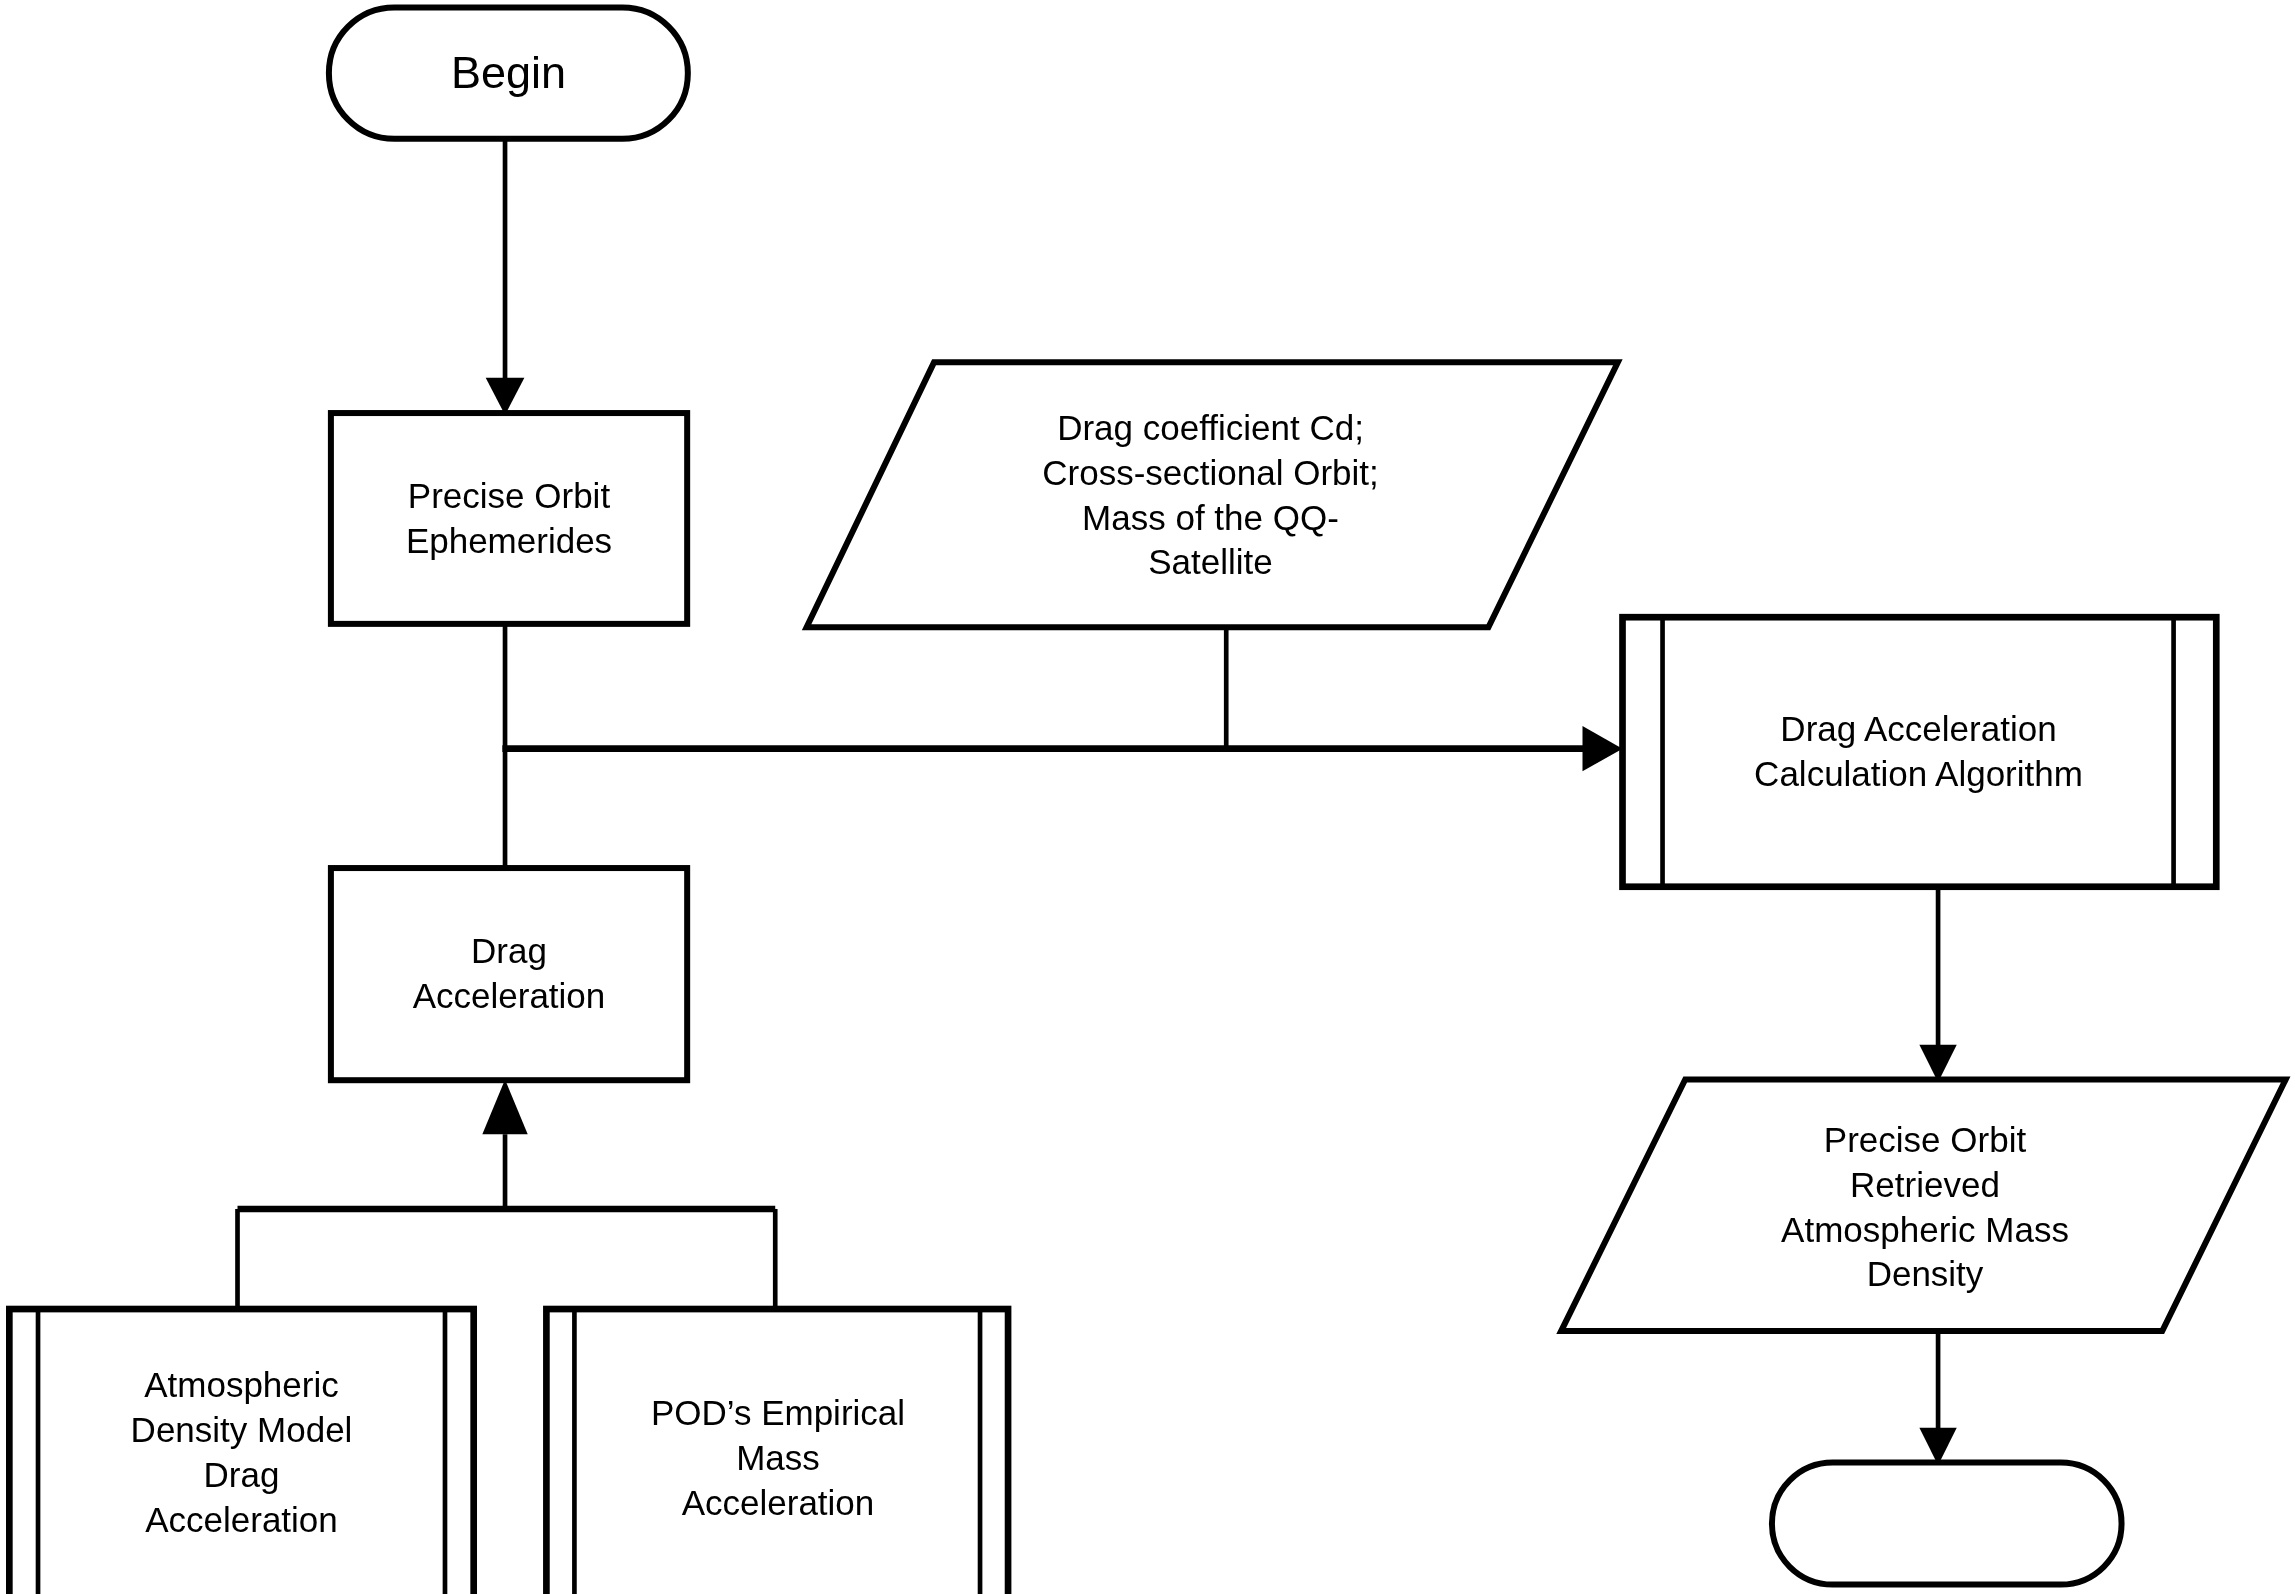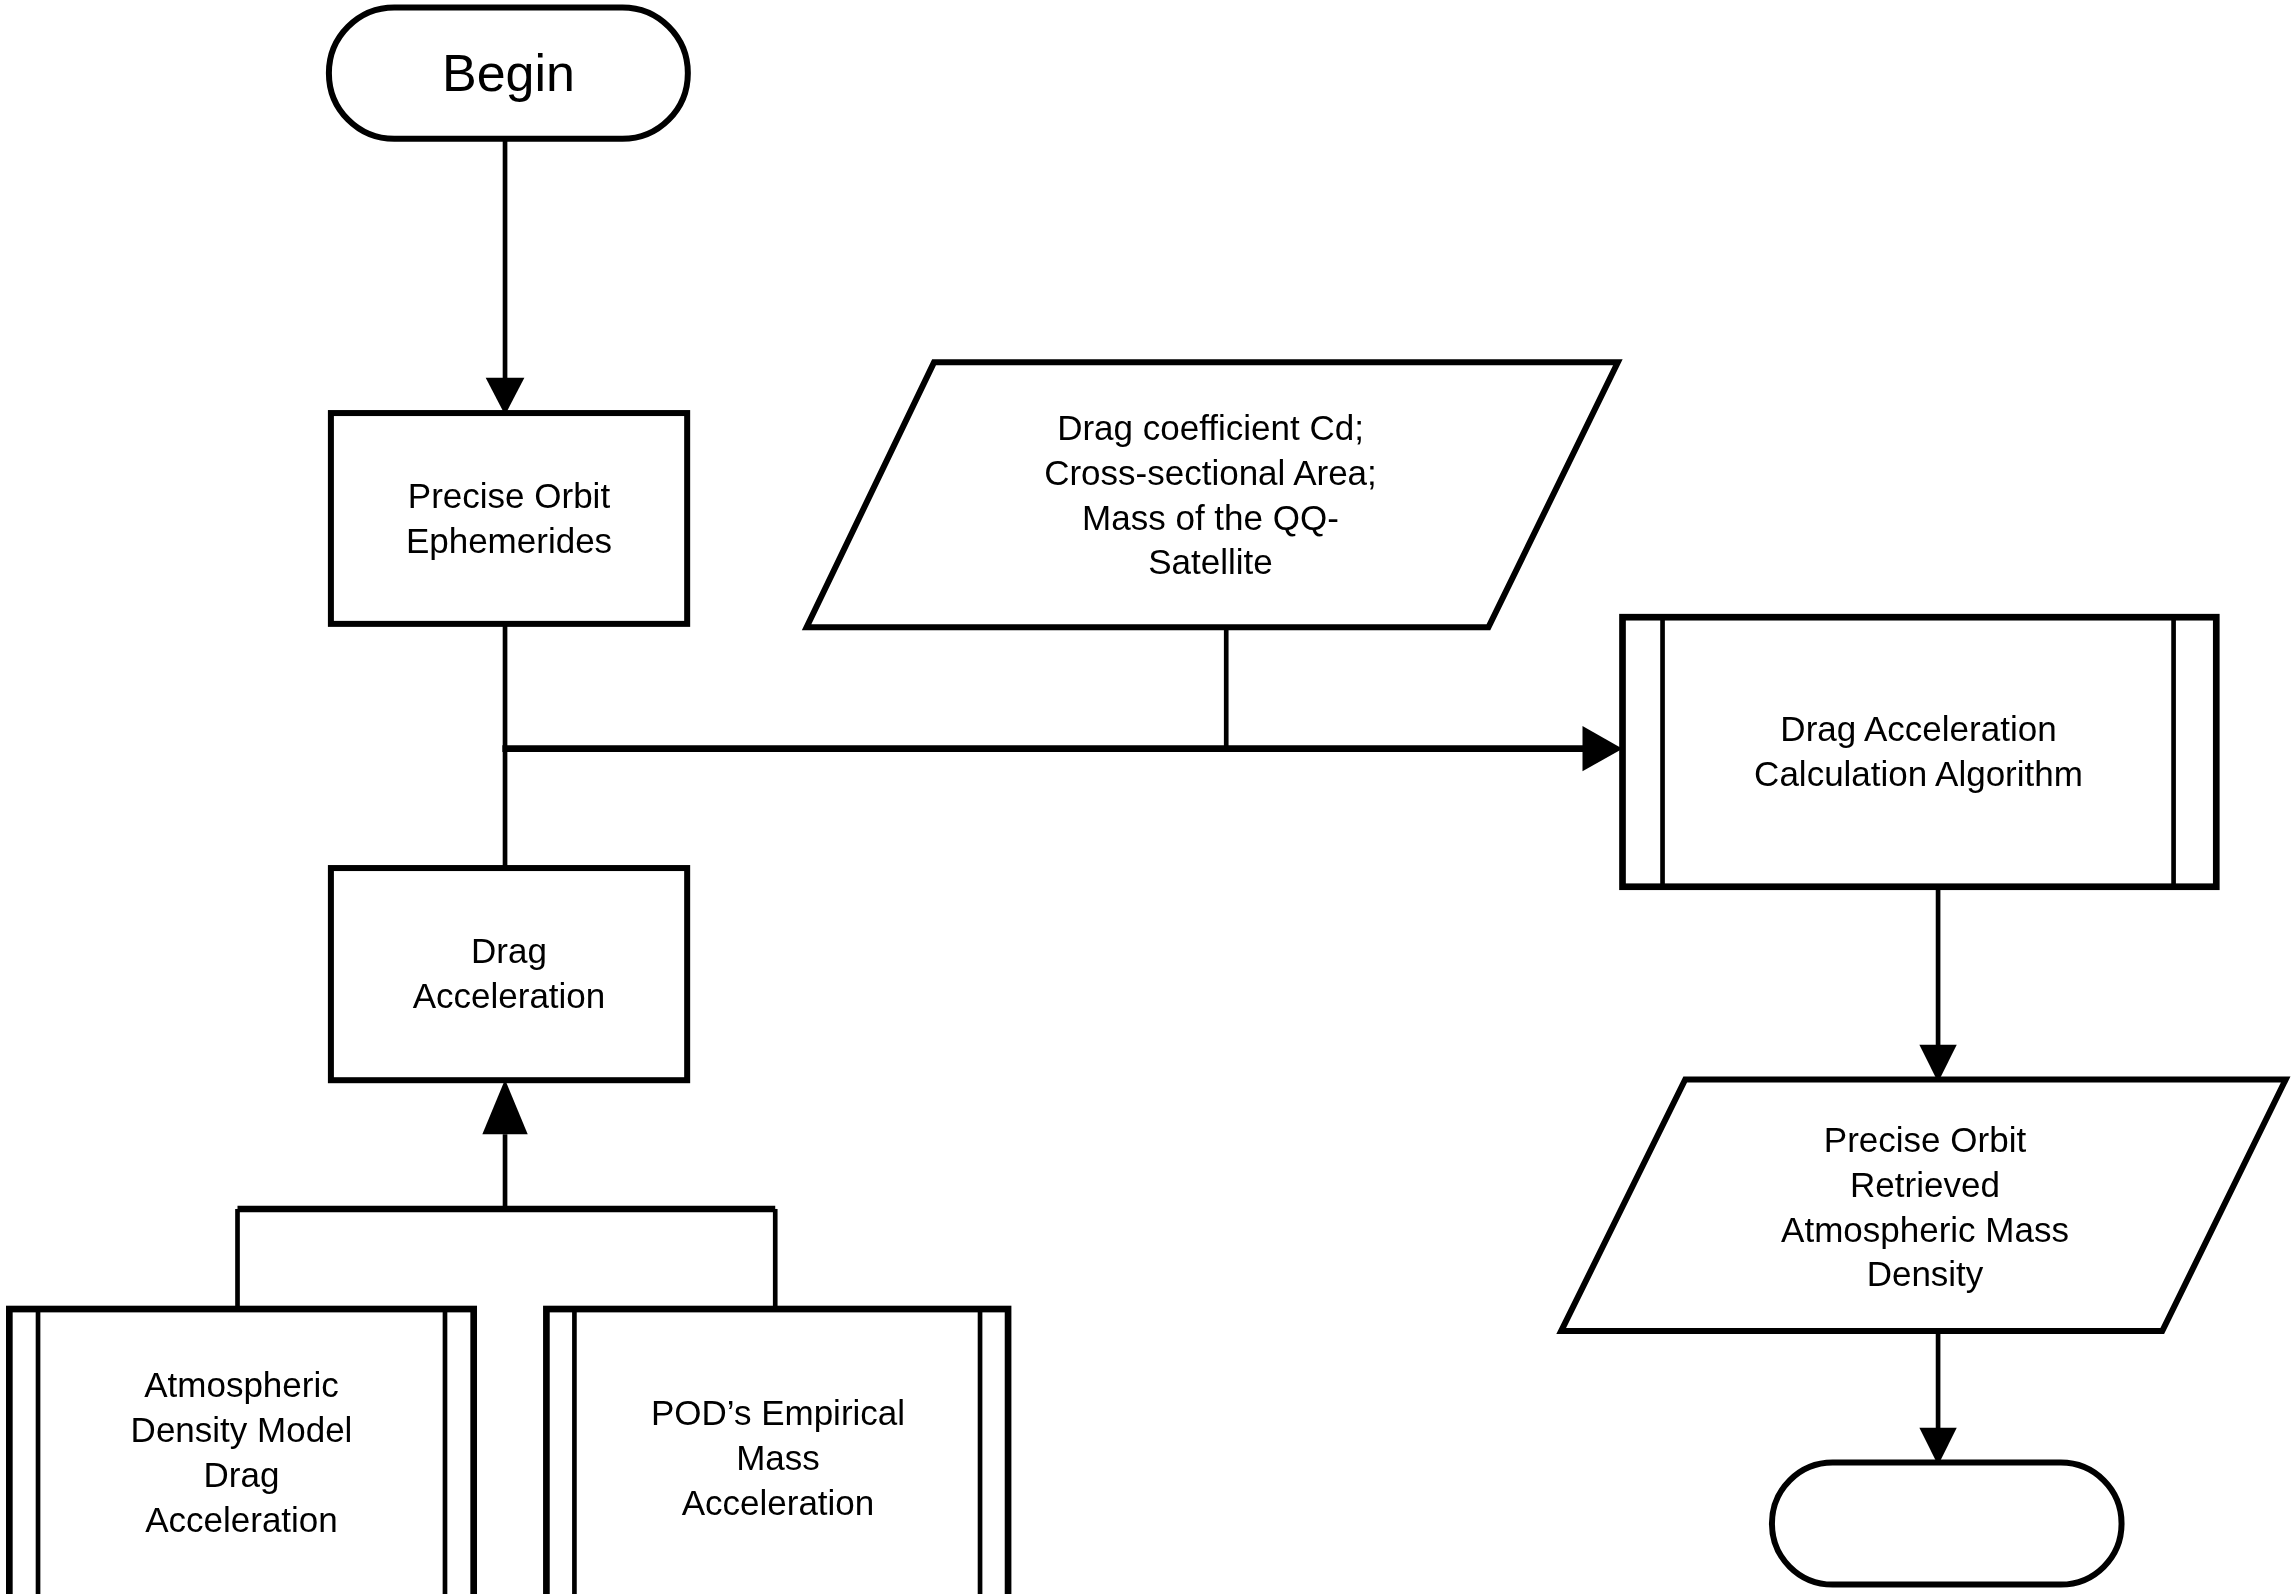--- a/index.html
+++ b/index.html
@@ -30,21 +30,21 @@
     align-items: center;
     justify-content: center;
     text-align: center;
     color: #000000;
     font-family: "Liberation Sans", "DejaVu Sans", sans-serif;
     font-weight: 400;
     line-height: 1.28;
     white-space: pre-line;
     pointer-events: none;
   }
-  .lbl-terminator { font-size: 52px; }
+  .lbl-terminator { font-size: 45px; }
   .lbl-process    { font-size: 35px; }
   .lbl-io         { font-size: 35px; }
   .lbl-predef     { font-size: 35px; }
 </style>
 </head>
 <body>
 
 <div id="stage">
 
   <svg id="flow-svg" viewBox="0 0 3440 2389" xmlns="http://www.w3.org/2000/svg">
@@ -107,21 +107,21 @@
 
     <rect x="2656" y="2192" width="524" height="183" rx="91" ry="91" fill="#ffffff" stroke="#000000" stroke-width="9"></rect>
   </svg>
 
   <div class="node-label lbl-terminator" style="left:329px; top:7.3px; width:359px; height:131px;">Begin</div>
 
   <div class="node-label lbl-process" style="left:331px; top:413px; width:356px; height:211px;">Precise Orbit
 Ephemerides</div>
 
   <div class="node-label lbl-io" style="left:827px; top:367px; width:767px; height:257px;">Drag coefficient Cd;
-Cross-sectional Area;
+Cross-sectional Orbit;
 Mass of the QQ-
 Satellite</div>
 
   <div class="node-label lbl-predef" style="left:1663px; top:617px; width:511px; height:270px;">Drag Acceleration
 Calculation Algorithm</div>
 
   <div class="node-label lbl-process" style="left:331px; top:868px; width:356px; height:212px;">Drag
 Acceleration</div>
 
   <div class="node-label lbl-predef" style="left:38px; top:1309px; width:407px; height:288px;">Atmospheric

